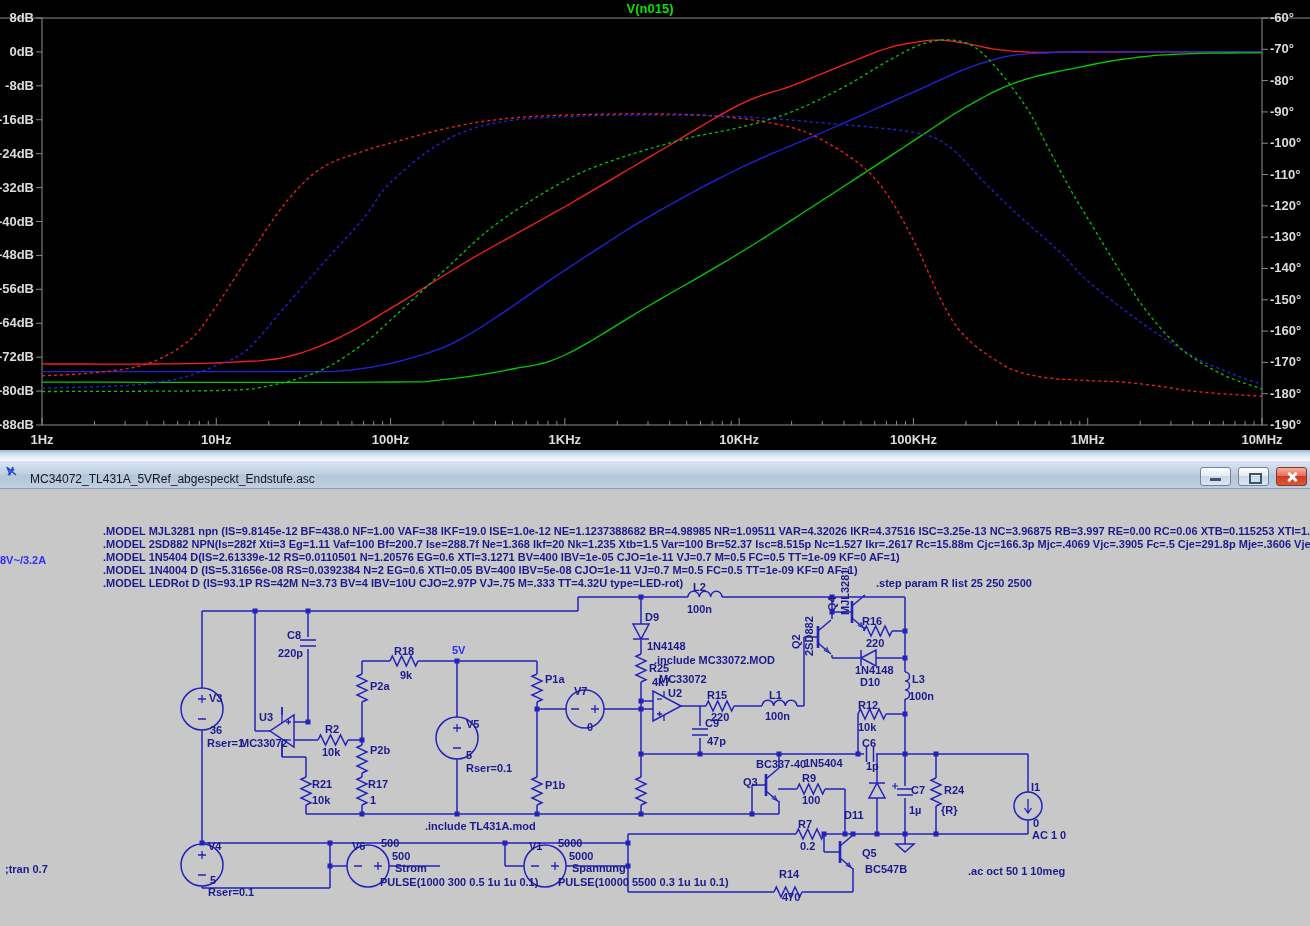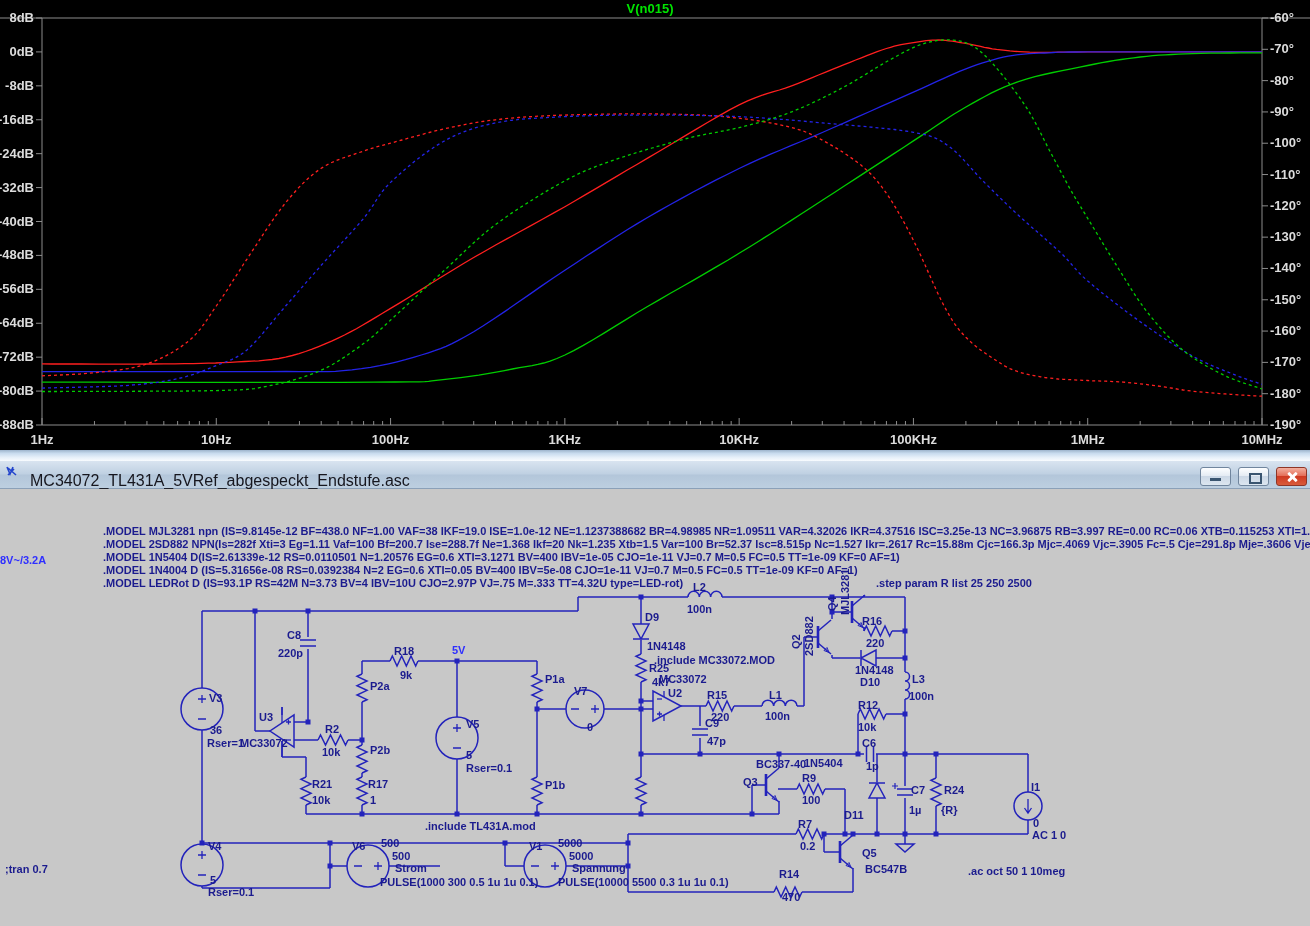--- a/index.html
+++ b/index.html
@@ -1,20 +1,20 @@
 <!DOCTYPE html>
 <html><head>
 <meta charset="utf-8">
 <style>
 html,body{margin:0;padding:0;background:#000;}
 #app{position:relative;width:1310px;height:926px;overflow:hidden;font-family:"Liberation Sans",sans-serif;}
 .plot-pane{position:absolute;left:0;top:0;width:1310px;height:450px;background:#000;}
 .splitter{position:absolute;left:0;top:450px;width:1310px;height:11px;background:linear-gradient(#9db4cc,#c8dbee 30%,#e8f1fa 70%,#f8fbfe);}
 .titlebar{position:absolute;left:0;top:461px;width:1310px;height:28px;background:linear-gradient(#d9e4f0,#bfd0e2 48%,#b3c6da 52%,#bdcfe0);border-bottom:1px solid #8ba0b8;box-sizing:border-box;}
-.ttext{position:absolute;left:30px;top:11px;font-size:16px;color:#16161e;}
+.ttext{position:absolute;left:30px;top:11px;font-size:12px;color:#16161e;}
 .ticon{position:absolute;left:6px;top:4px;}
 .winbtns{position:absolute;right:3px;top:6px;display:flex;gap:7px;}
 .wb{width:31px;height:19px;border:1px solid #70859d;border-radius:3px;box-sizing:border-box;position:relative;}
 .wb.min,.wb.max{background:linear-gradient(#fdfeff,#e5ecf4 45%,#ccd8e6 50%,#dce6f0);}
 .wb.close{background:linear-gradient(#f3b0a0,#e4705a 45%,#cf3a22 50%,#d95b3a);border-color:#8e3526;}
 .wb.min::after{content:"";position:absolute;left:9px;bottom:4px;width:11px;height:3px;background:#3a5570;}
 .wb.max::after{content:"";position:absolute;left:10px;top:5px;width:9px;height:7px;border:2px solid #3a5570;}
 .wb.close::before,.wb.close::after{content:"";position:absolute;left:14px;top:3px;width:3px;height:12px;background:#fff;border-radius:1px;}
 .wb.close::before{transform:rotate(45deg);}
 .wb.close::after{transform:rotate(-45deg);}

